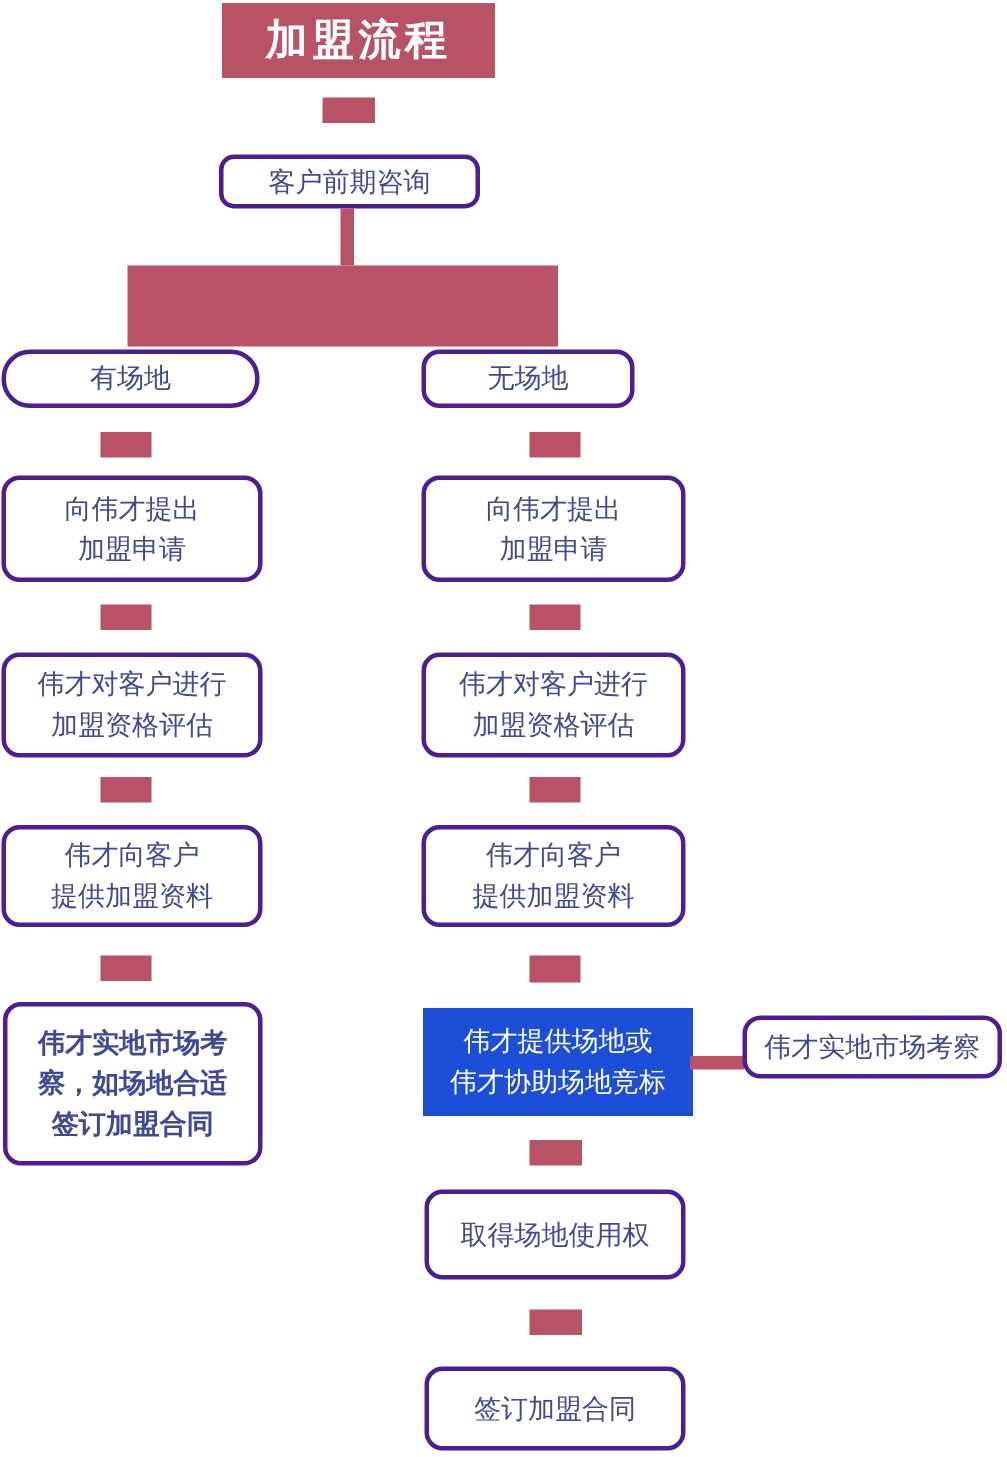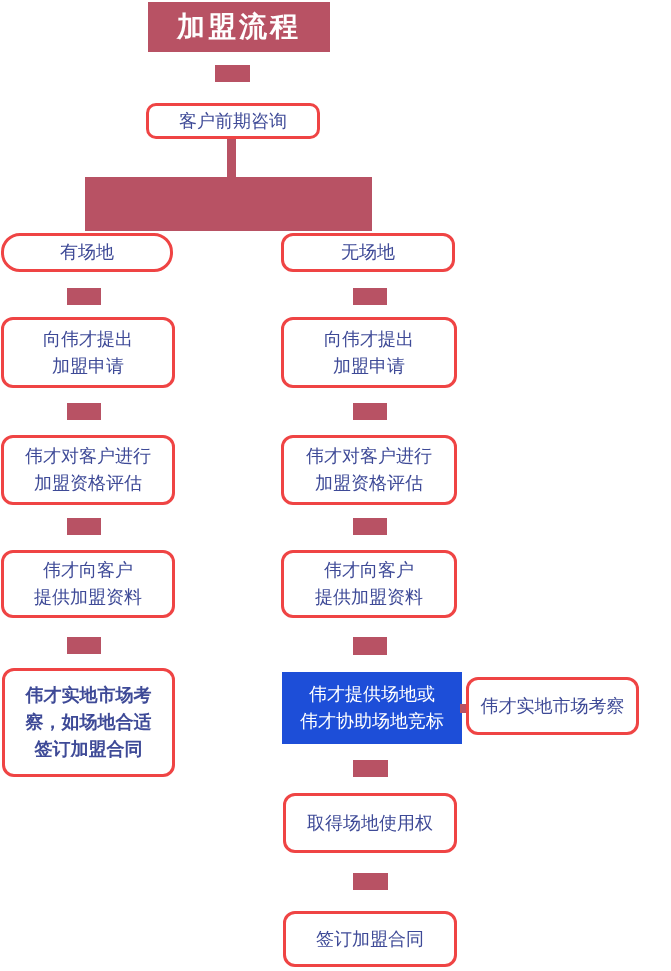--- a/index.html
+++ b/index.html
@@ -12,21 +12,21 @@
     position: relative;
     width: 671px;
     height: 971px;
     background: #ffffff;
     overflow: hidden;
   }
   .node {
     position: absolute;
     box-sizing: border-box;
     background: #ffffff;
-    border: 3px solid #ef4444;
+    border: 3px solid #4c1d95;
     border-radius: 12px;
     color: #3e4a97;
     font-size: 18px;
     line-height: 27px;
     display: flex;
     align-items: center;
     justify-content: center;
     text-align: center;
     white-space: pre-line;
   }
@@ -63,21 +63,21 @@
 
   <div class="bar" style="left:215px; top:65px; width:35px; height:17px;"></div>
 
   <div class="node" style="left:146px; top:103px; width:174px; height:36px; border-radius:10px;">客户前期咨询</div>
 
   <div class="bar" style="left:227px; top:139px; width:9px; height:38px;"></div>
 
   <div class="bar" style="left:85px; top:177px; width:287px; height:54px;"></div>
 
   <div class="node" style="left:1px; top:233px; width:172px; height:39px;border-radius:19px;">有场地</div>
-  <div class="node" style="left:281px; top:233px; width:174px; height:39px;">无场地</div>
+  <div class="node" style="left:281px; top:233px; width:142px; height:39px;">无场地</div>
 
   <div class="bar" style="left:67px; top:288px; width:34px; height:17px;"></div>
   <div class="bar" style="left:353px; top:288px; width:34px; height:17px;"></div>
 
   <div class="node" style="left:1px; top:317px; width:174px; height:71px;">向伟才提出
 加盟申请</div>
   <div class="node" style="left:281px; top:317px; width:176px; height:71px;">向伟才提出
 加盟申请</div>
 
   <div class="bar" style="left:67px; top:403px; width:34px; height:17px;"></div>
@@ -101,21 +101,21 @@
 
   <div class="node" style="left:2px; top:668px; width:173px; height:109px;font-weight:bold;">伟才实地市场考
 察，如场地合适
 签订加盟合同</div>
 
   <div class="node filled" style="left:282px; top:672px; width:180px; height:72px;">伟才提供场地或
 伟才协助场地竞标</div>
 
   <div class="bar" style="left:460px; top:704px; width:36px; height:9px;"></div>
 
-  <div class="node" style="left:466px; top:677px; width:173px; height:58px;text-align:center;">伟才实地市场考察</div>
+  <div class="node" style="left:495px; top:677px; width:173px; height:42px;text-align:center;">伟才实地市场考察</div>
 
   <div class="bar" style="left:353px; top:760px; width:35px; height:17px;"></div>
 
   <div class="node" style="left:283px; top:793px; width:174px; height:60px;text-align:right;">取得场地使用权</div>
 
   <div class="bar" style="left:353px; top:873px; width:35px; height:17px;"></div>
 
   <div class="node" style="left:283px; top:911px; width:174px; height:56px;">签订加盟合同</div>
 
 </div>

